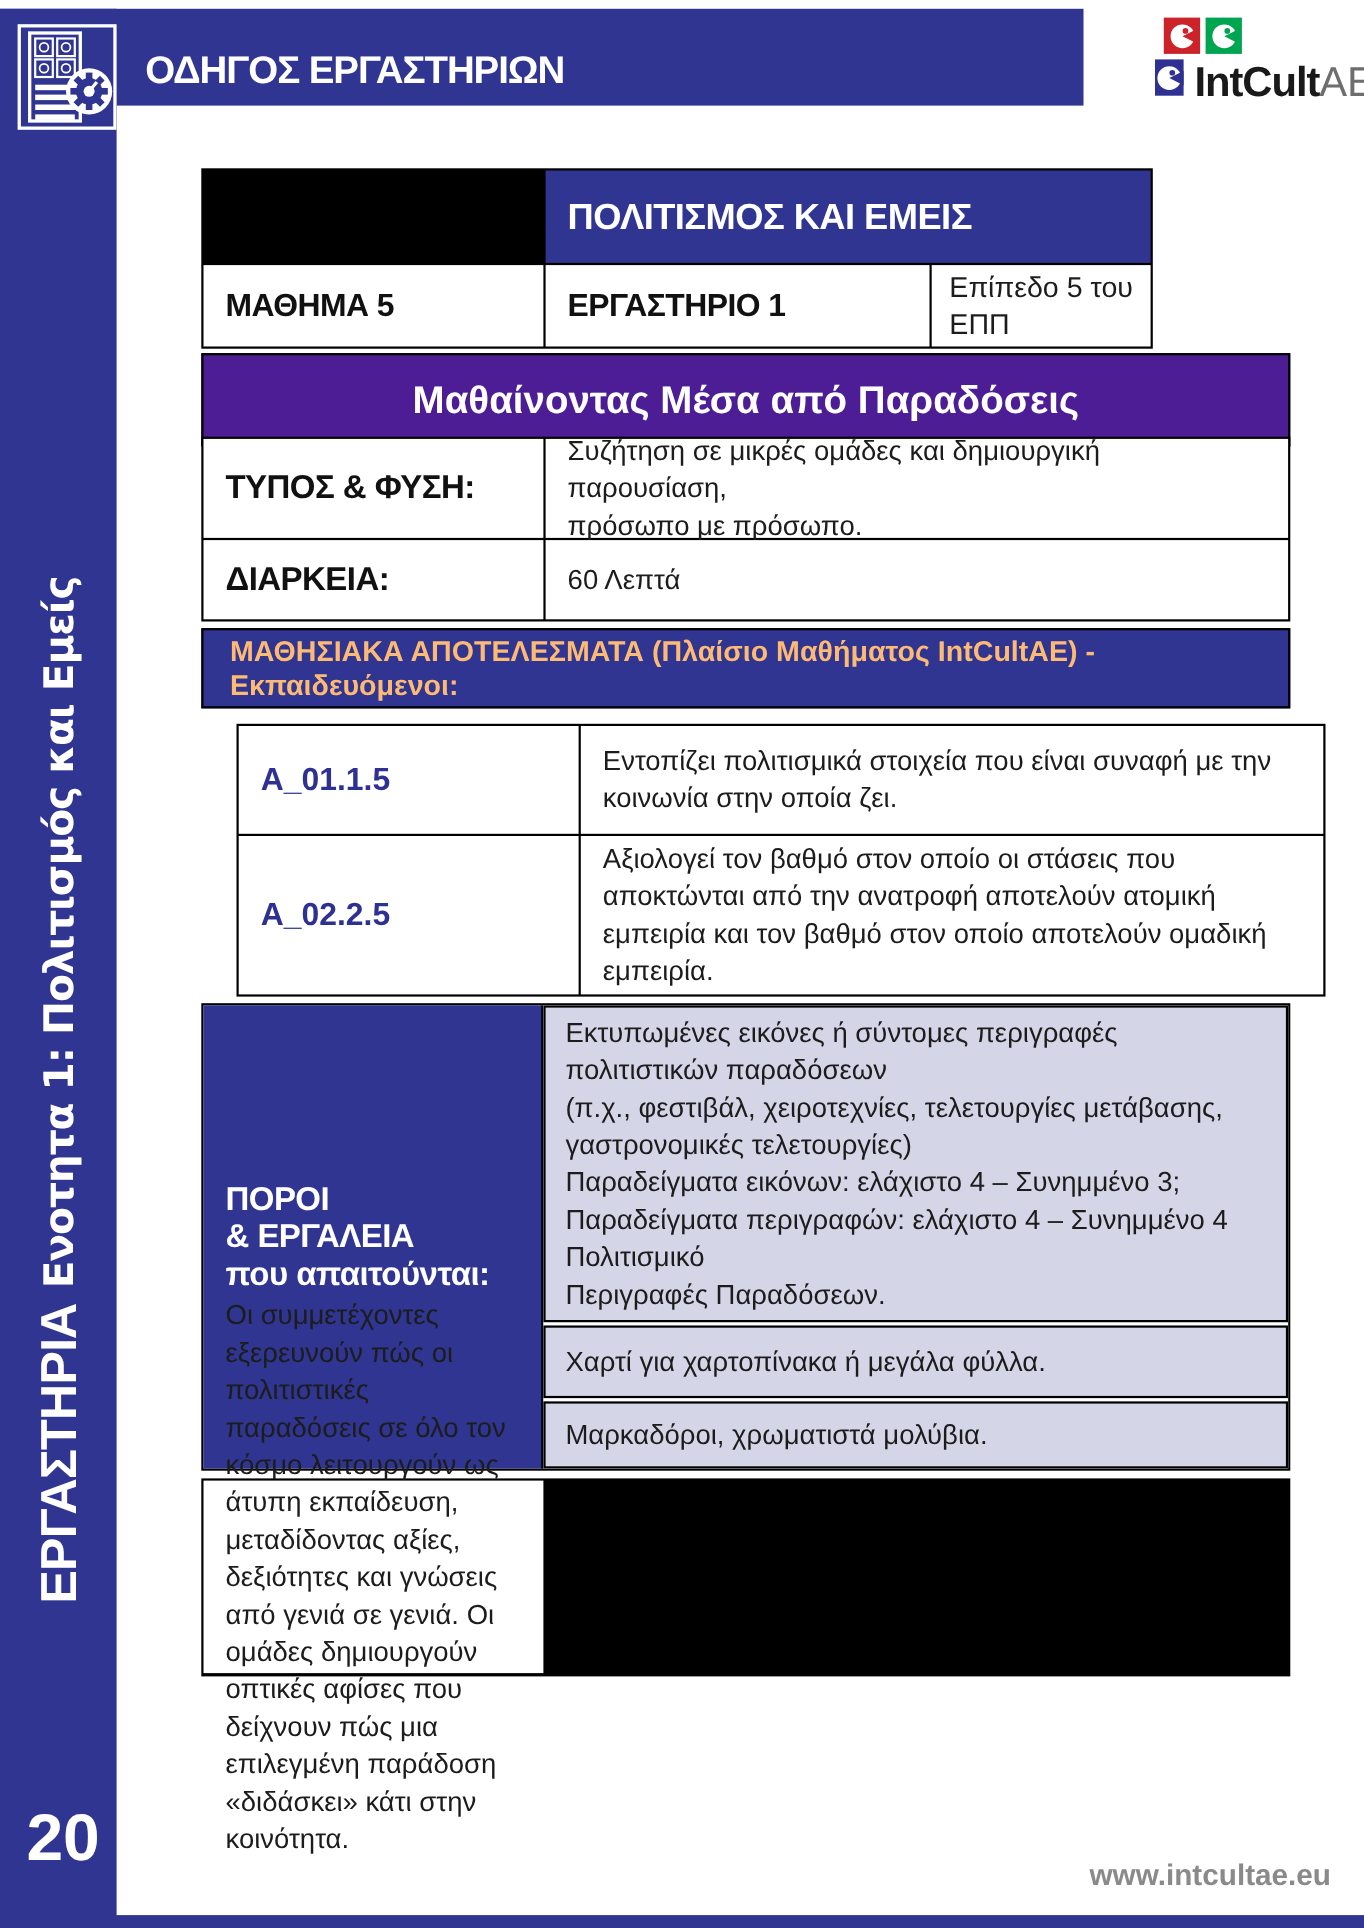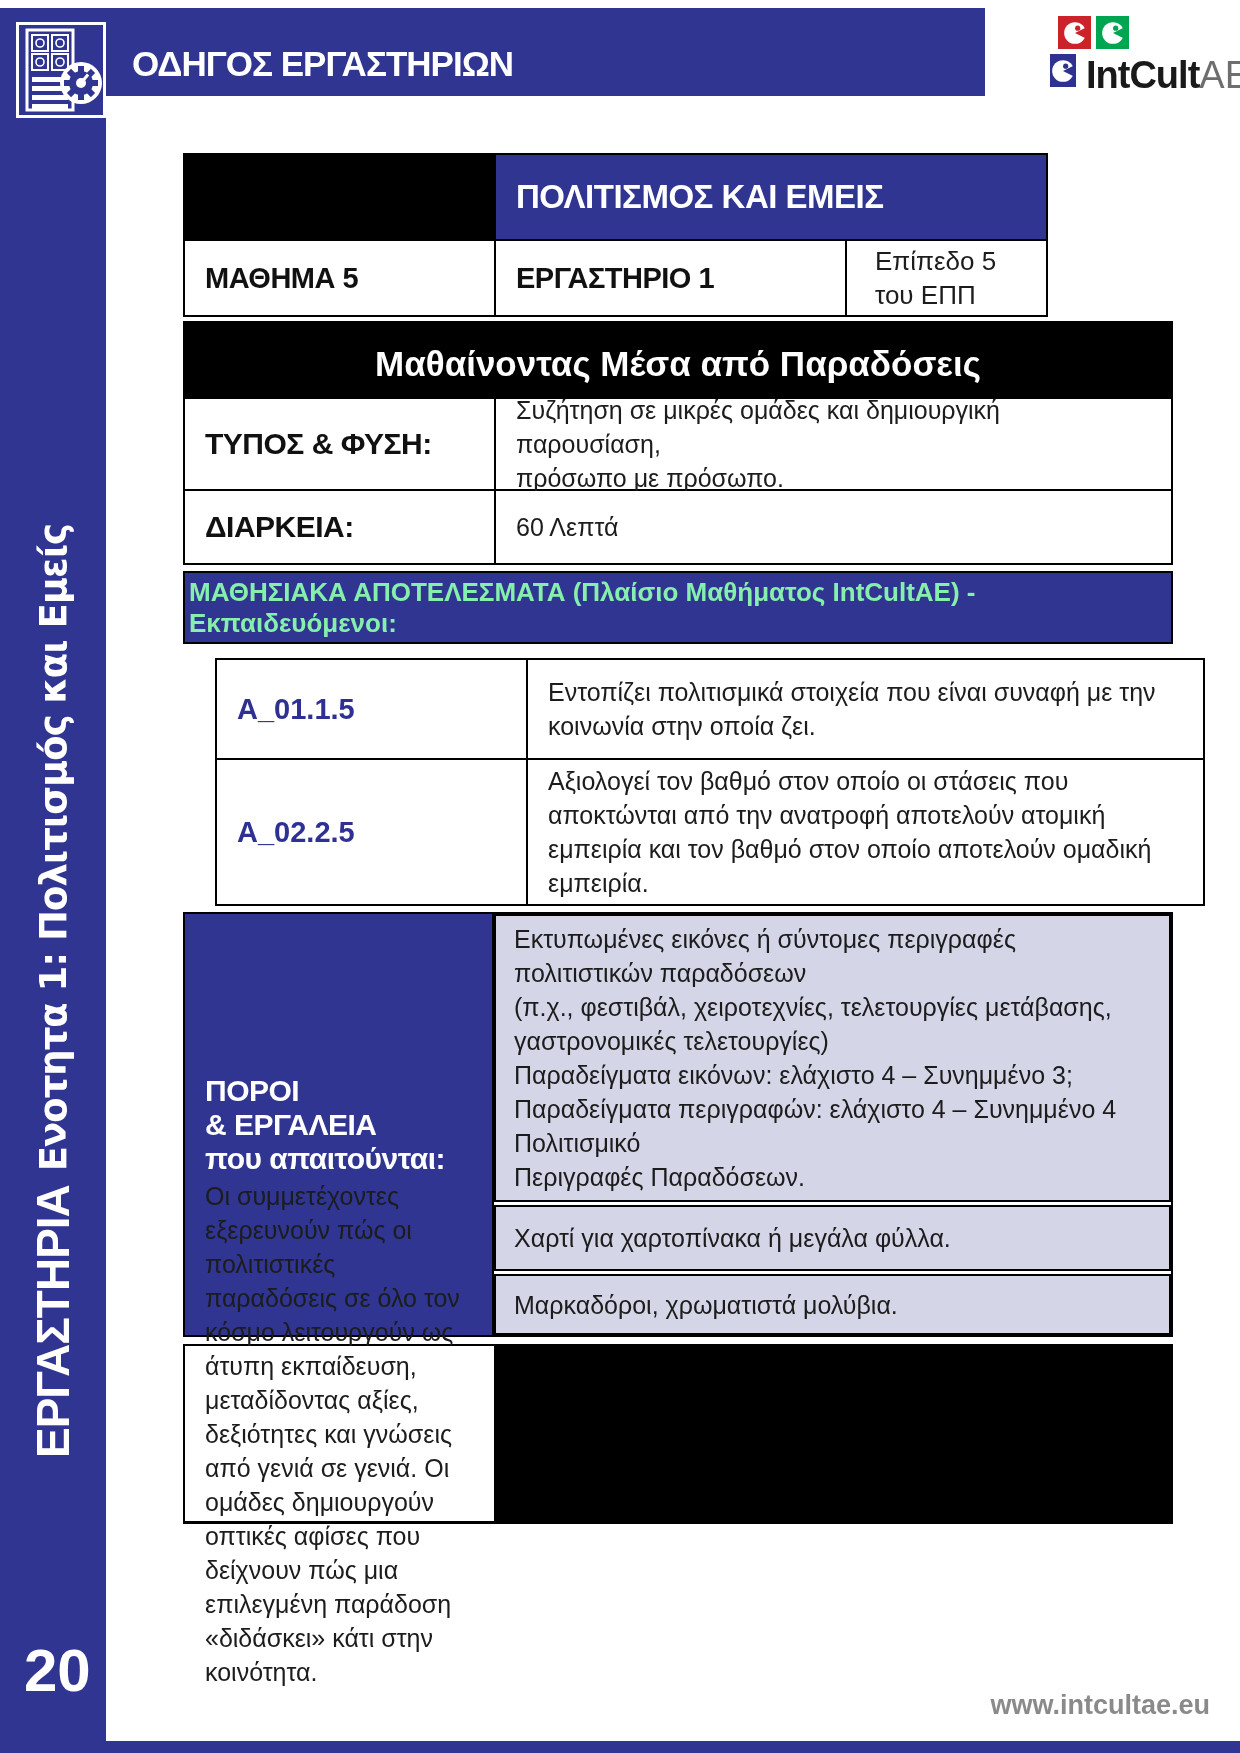--- a/index.html
+++ b/index.html
@@ -47,29 +47,29 @@
   .lbl{font-weight:bold;font-size:30px;letter-spacing:-0.5px;}
   .lbl-sm{font-weight:bold;font-size:29px;letter-spacing:-0.5px;}
   .body-txt{font-size:25px;line-height:34px;color:#1c1c1c;}
   .preline{white-space:pre-line;}
   .code{font-weight:bold;font-size:29px;color:#2e3192;}
 
   .sec-a{top:153px;width:865px;grid-template-columns:309px 349px 1fr;grid-template-rows:84px 74px;}
   .span2{grid-column:2 / 4;}
 
   .banner1{
-    left:183px;top:321px;width:990px;height:85px;background:#000000;border:2px solid #000;
+    left:183px;top:321px;width:990px;height:85px;background:#4c1d95;border:2px solid #000;
     display:flex;align-items:center;justify-content:center;
     color:#fff;font-weight:bold;font-size:35px;
   }
   .sec-b{top:397px;width:990px;grid-template-columns:309px 1fr;grid-template-rows:90px 72px;}
   .banner2{
     left:183px;top:571px;width:990px;height:73px;background:#2f3590;border:2px solid #000;
-    display:flex;align-items:center;padding:0 4px;box-sizing:border-box;
-    color:#86efac;font-weight:bold;font-size:26px;
+    display:flex;align-items:center;padding:0 24px;box-sizing:border-box;
+    color:#fdba74;font-weight:bold;font-size:26px;
   }
   .sec-c{top:658px;width:990px;grid-template-columns:309px 1fr;grid-template-rows:98px 144px;margin-left:32px;}
 
   .sec-d{top:912px;width:990px;left:183px;border:2px solid #000;background:#fff;display:flex;}
   .sec-d .res-label{
     width:309px;background:#2f3590;color:#fff;border-right:2px solid #000;
     display:flex;align-items:center;padding:8px 20px;box-sizing:border-box;
   }
   .res-col{flex:1;display:flex;flex-direction:column;gap:3px;background:#fff;}
   .res-box{
@@ -166,21 +166,21 @@
       <span class="logo-bold">IntCult</span>
         <span class="logo-light">AE</span>
     </div>
   </div>
 </div>
 
 <div class="abs sec sec-a">
   <div class="cell cell-blue lbl span2" style="font-size:33px;">ΠΟΛΙΤΙΣΜΟΣ ΚΑΙ ΕΜΕΙΣ</div>
   <div class="cell lbl-sm">ΜΑΘΗΜΑ 5</div>
   <div class="cell lbl-sm">ΕΡΓΑΣΤΗΡΙΟ 1</div>
-  <div class="cell body-txt" style="padding:8px 28px;font-size:26px;">Επίπεδο 5 του ΕΠΠ</div>
+  <div class="cell body-txt" style="padding:8px 16px;font-size:26px;">Επίπεδο 5 του ΕΠΠ</div>
 </div>
 
 <div class="abs banner1">Μαθαίνοντας Μέσα από Παραδόσεις</div>
 
 <div class="abs sec sec-b">
   <div class="cell lbl">ΤΥΠΟΣ &amp; ΦΥΣΗ:</div>
   <div class="cell body-txt preline">Συζήτηση σε μικρές ομάδες και δημιουργική παρουσίαση,
 πρόσωπο με πρόσωπο.</div>
   <div class="cell lbl">ΔΙΑΡΚΕΙΑ:</div>
   <div class="cell body-txt">60 Λεπτά</div>

